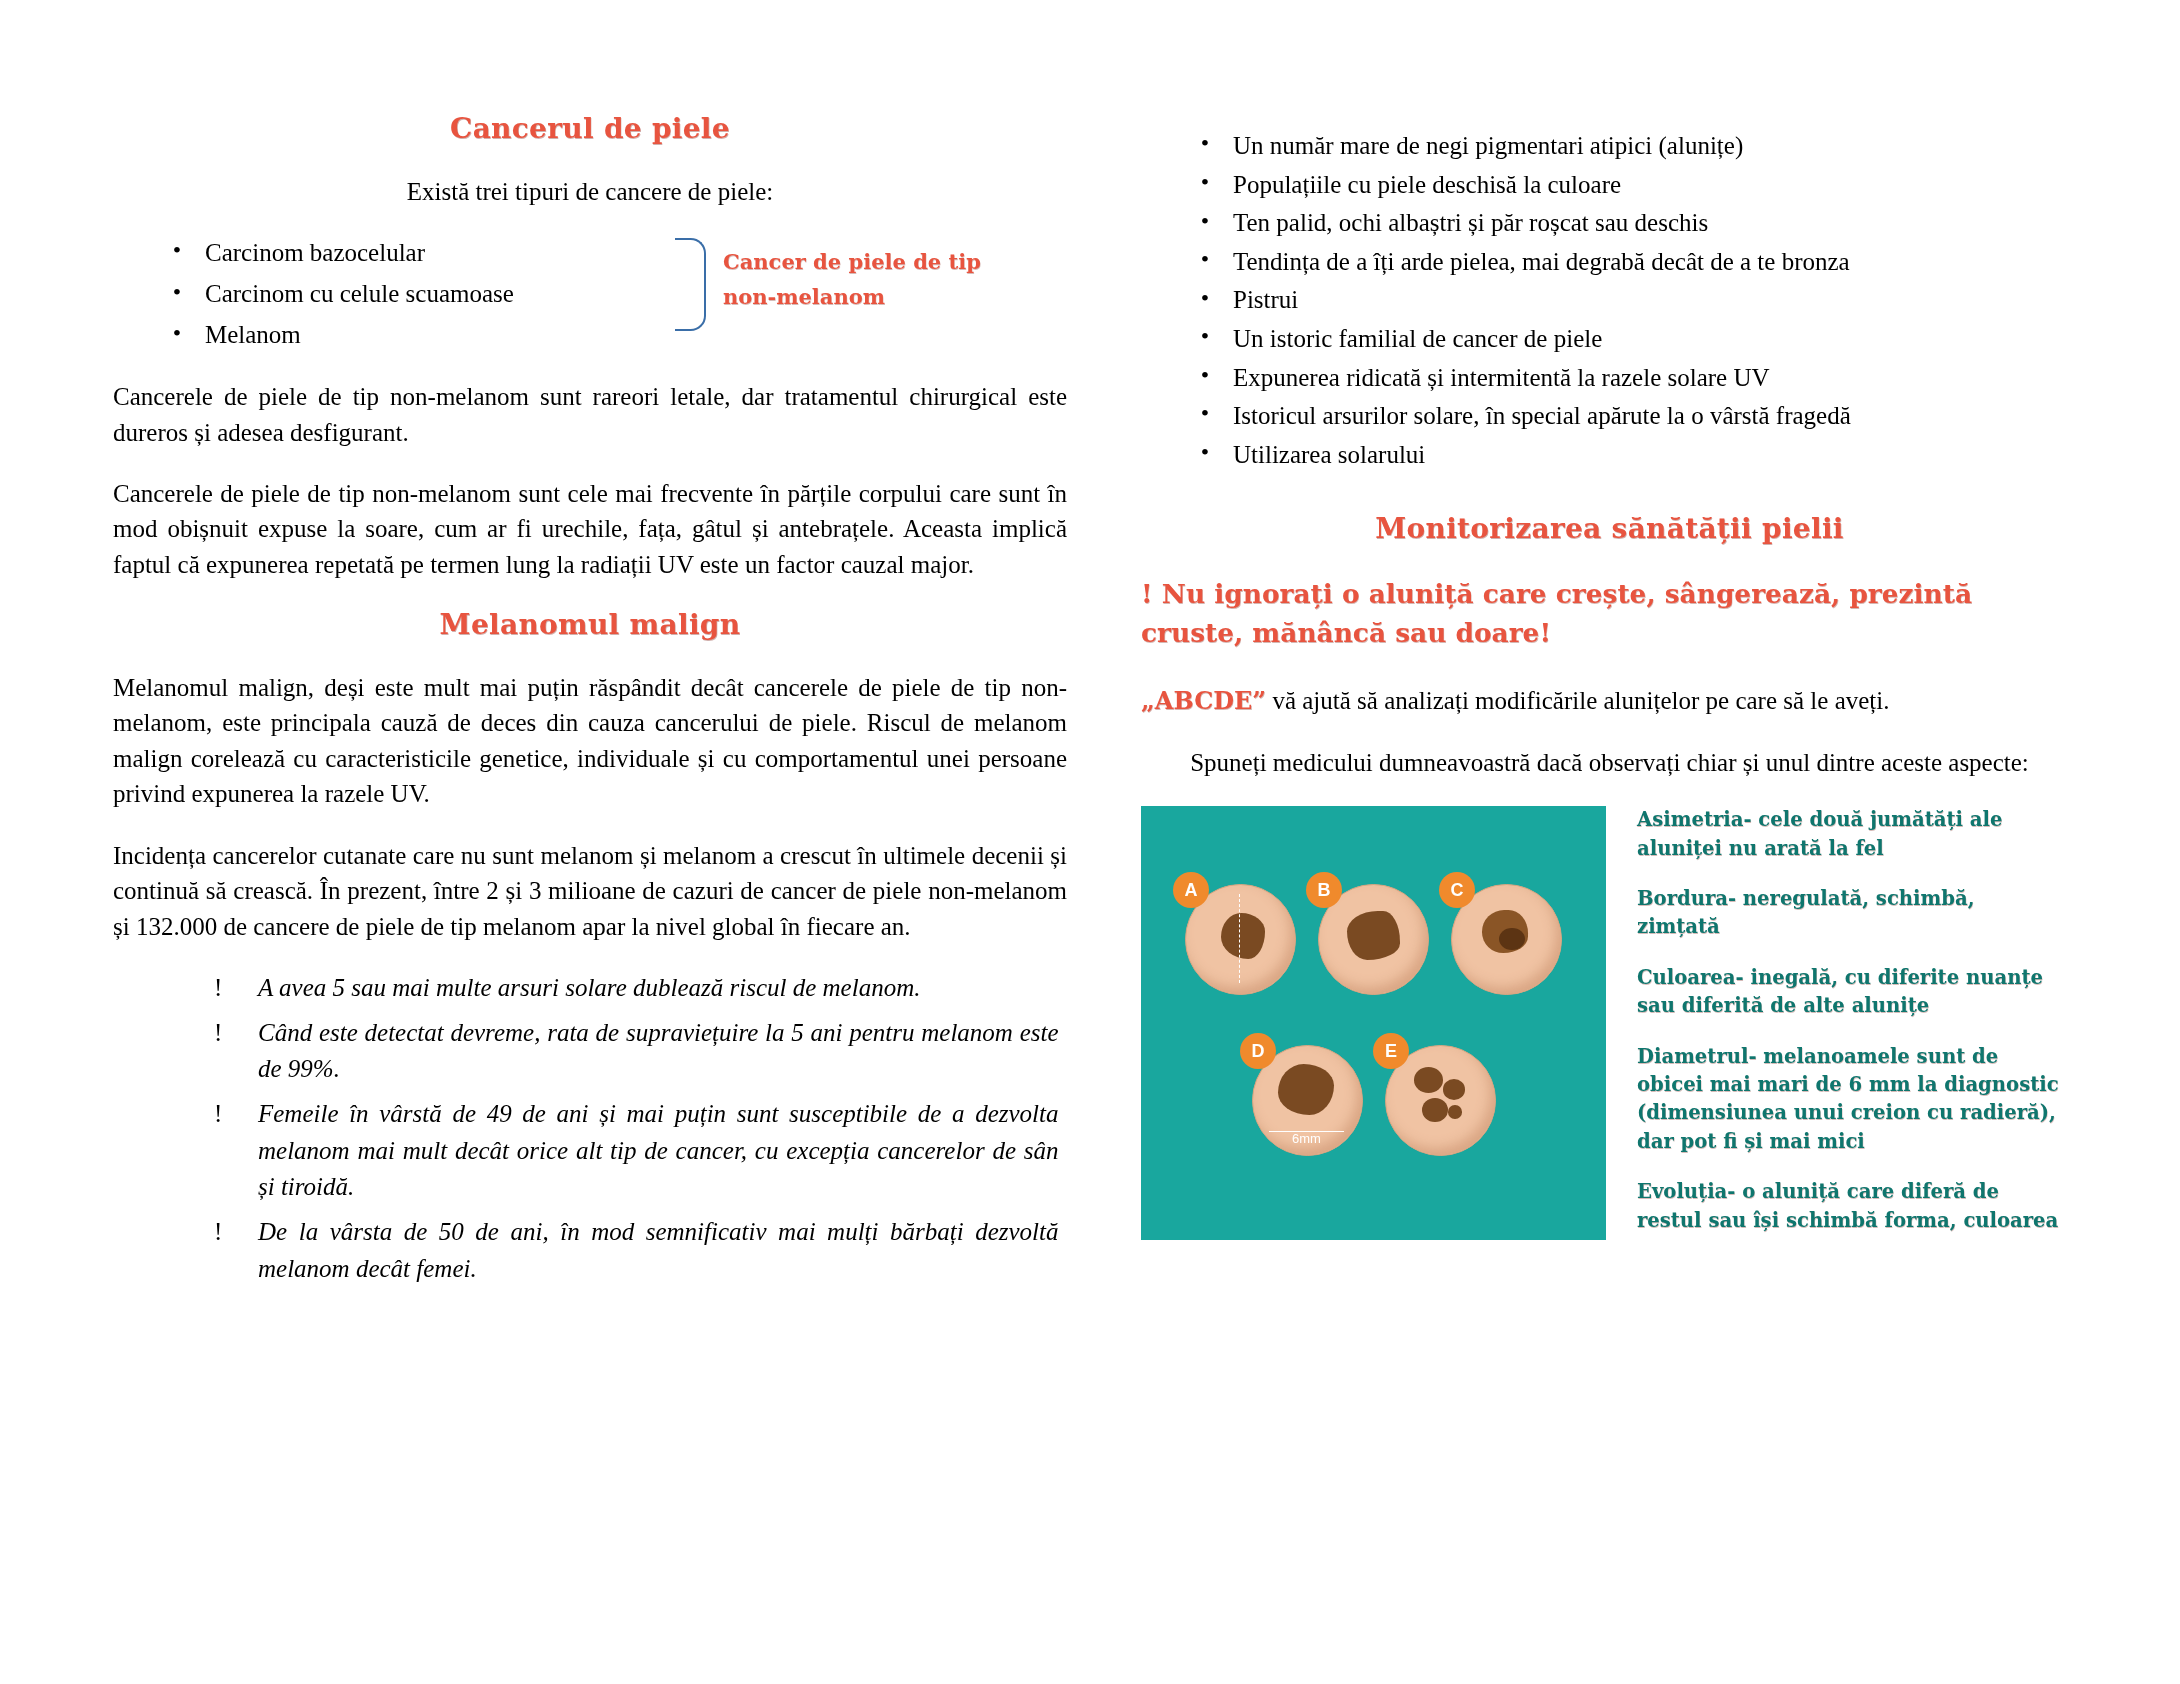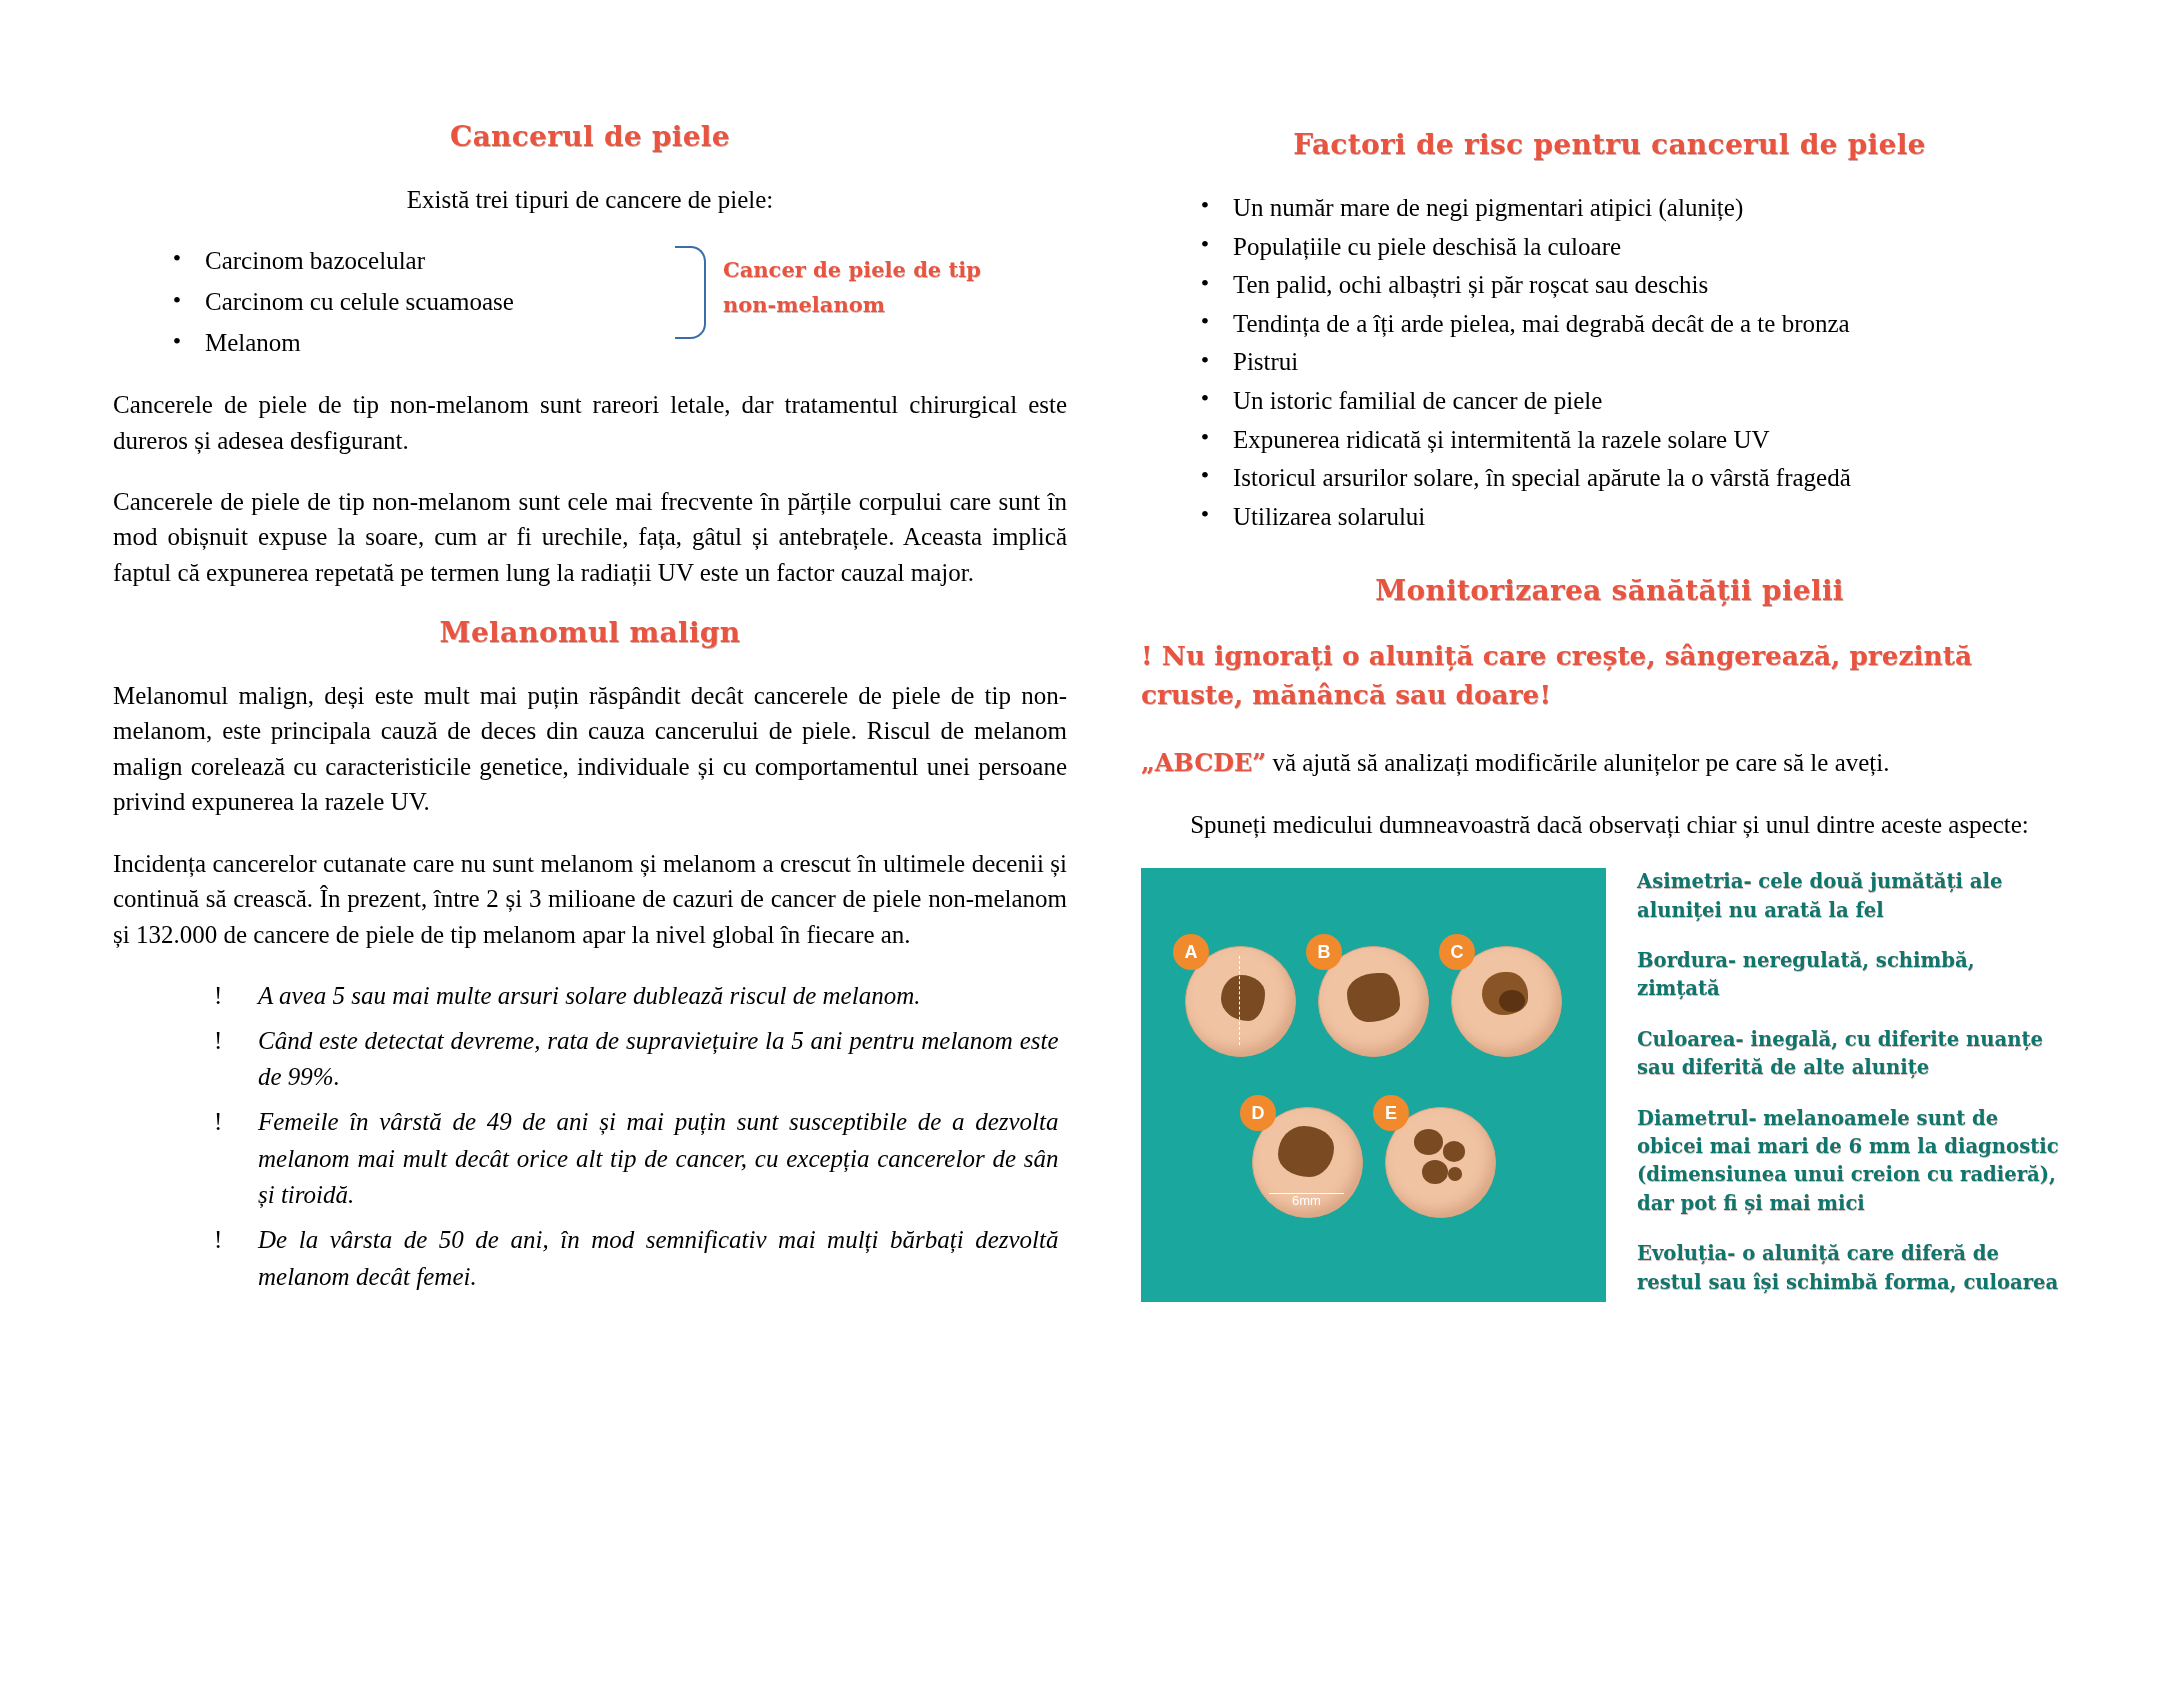--- a/index.html
+++ b/index.html
@@ -18,21 +18,21 @@
   .page {
     position: absolute;
     left: 0; top: 0;
     width: 2181px;
     height: 1685px;
     background: #ffffff;
   }
   .col-left {
     position: absolute;
     left: 113px;
-    top: 120px;
+    top: 112px;
     width: 954px;
   }
   .col-right {
     position: absolute;
     left: 1141px;
     top: 128px;
     width: 937px;
   }
 
   h2.heading {
@@ -280,21 +280,20 @@
     <ul class="exclaim">
       <li>A avea 5 sau mai multe arsuri solare dublează riscul de melanom.</li>
       <li>Când este detectat devreme, rata de supraviețuire la 5 ani pentru melanom este de 99%.</li>
       <li>Femeile în vârstă de 49 de ani și mai puțin sunt susceptibile de a dezvolta melanom mai mult decât orice alt tip de cancer, cu excepția cancerelor de sân și tiroidă.</li>
       <li>De la vârsta de 50 de ani, în mod semnificativ mai mulți bărbați dezvoltă melanom decât femei.</li>
     </ul>
   </div>
 
   <div class="col-right">
 
-    <h2 class="heading right-head">Factori de risc pentru cancerul de piele</h2>
 
     <ul class="bullets">
       <li>Un număr mare de negi pigmentari atipici (alunițe)</li>
       <li>Populațiile cu piele deschisă la culoare</li>
       <li>Ten palid, ochi albaștri și păr roșcat sau deschis</li>
       <li>Tendința de a îți arde pielea, mai degrabă decât de a te bronza</li>
       <li>Pistrui</li>
       <li>Un istoric familial de cancer de piele</li>
       <li>Expunerea ridicată și intermitentă la razele solare UV</li>
       <li>Istoricul arsurilor solare, în special apărute  la o vârstă fragedă</li>

